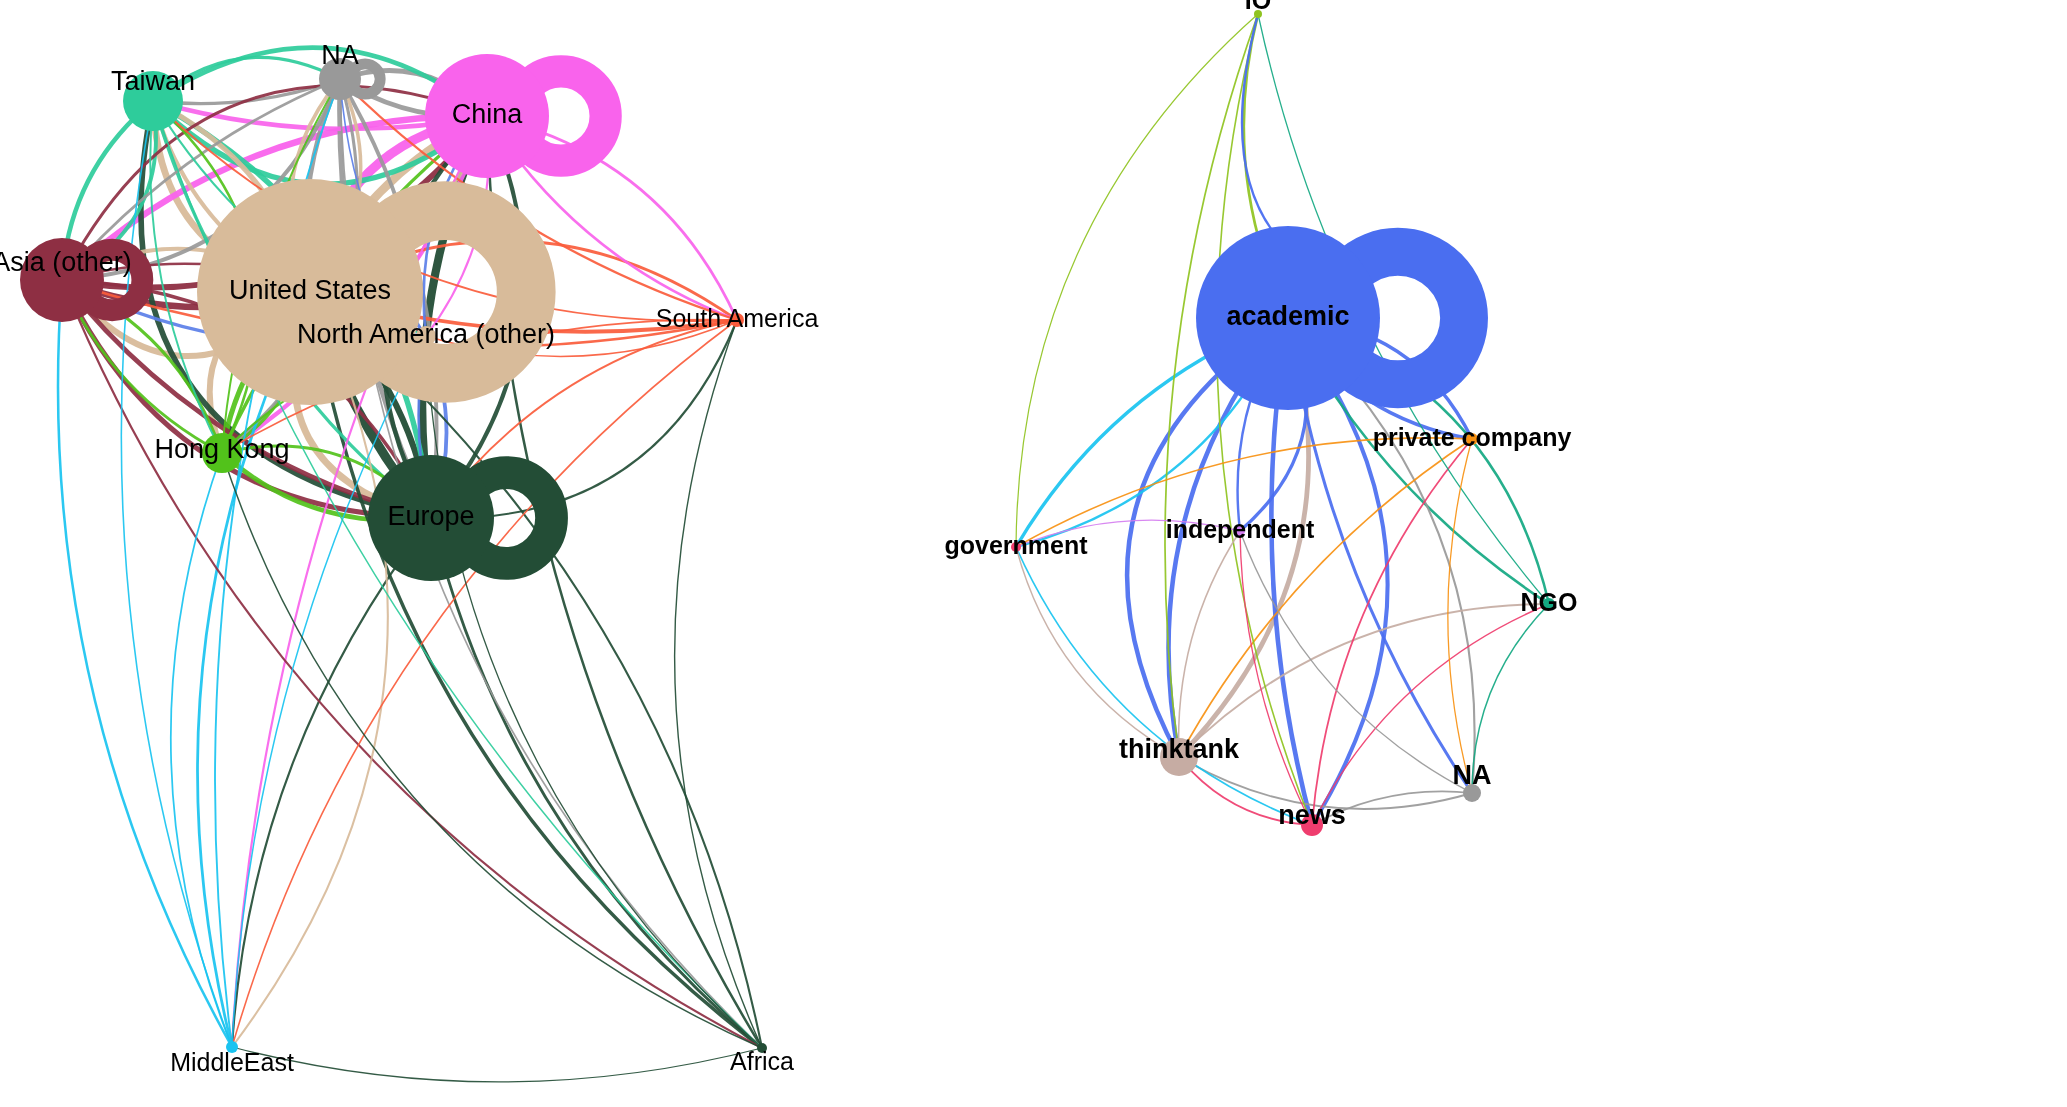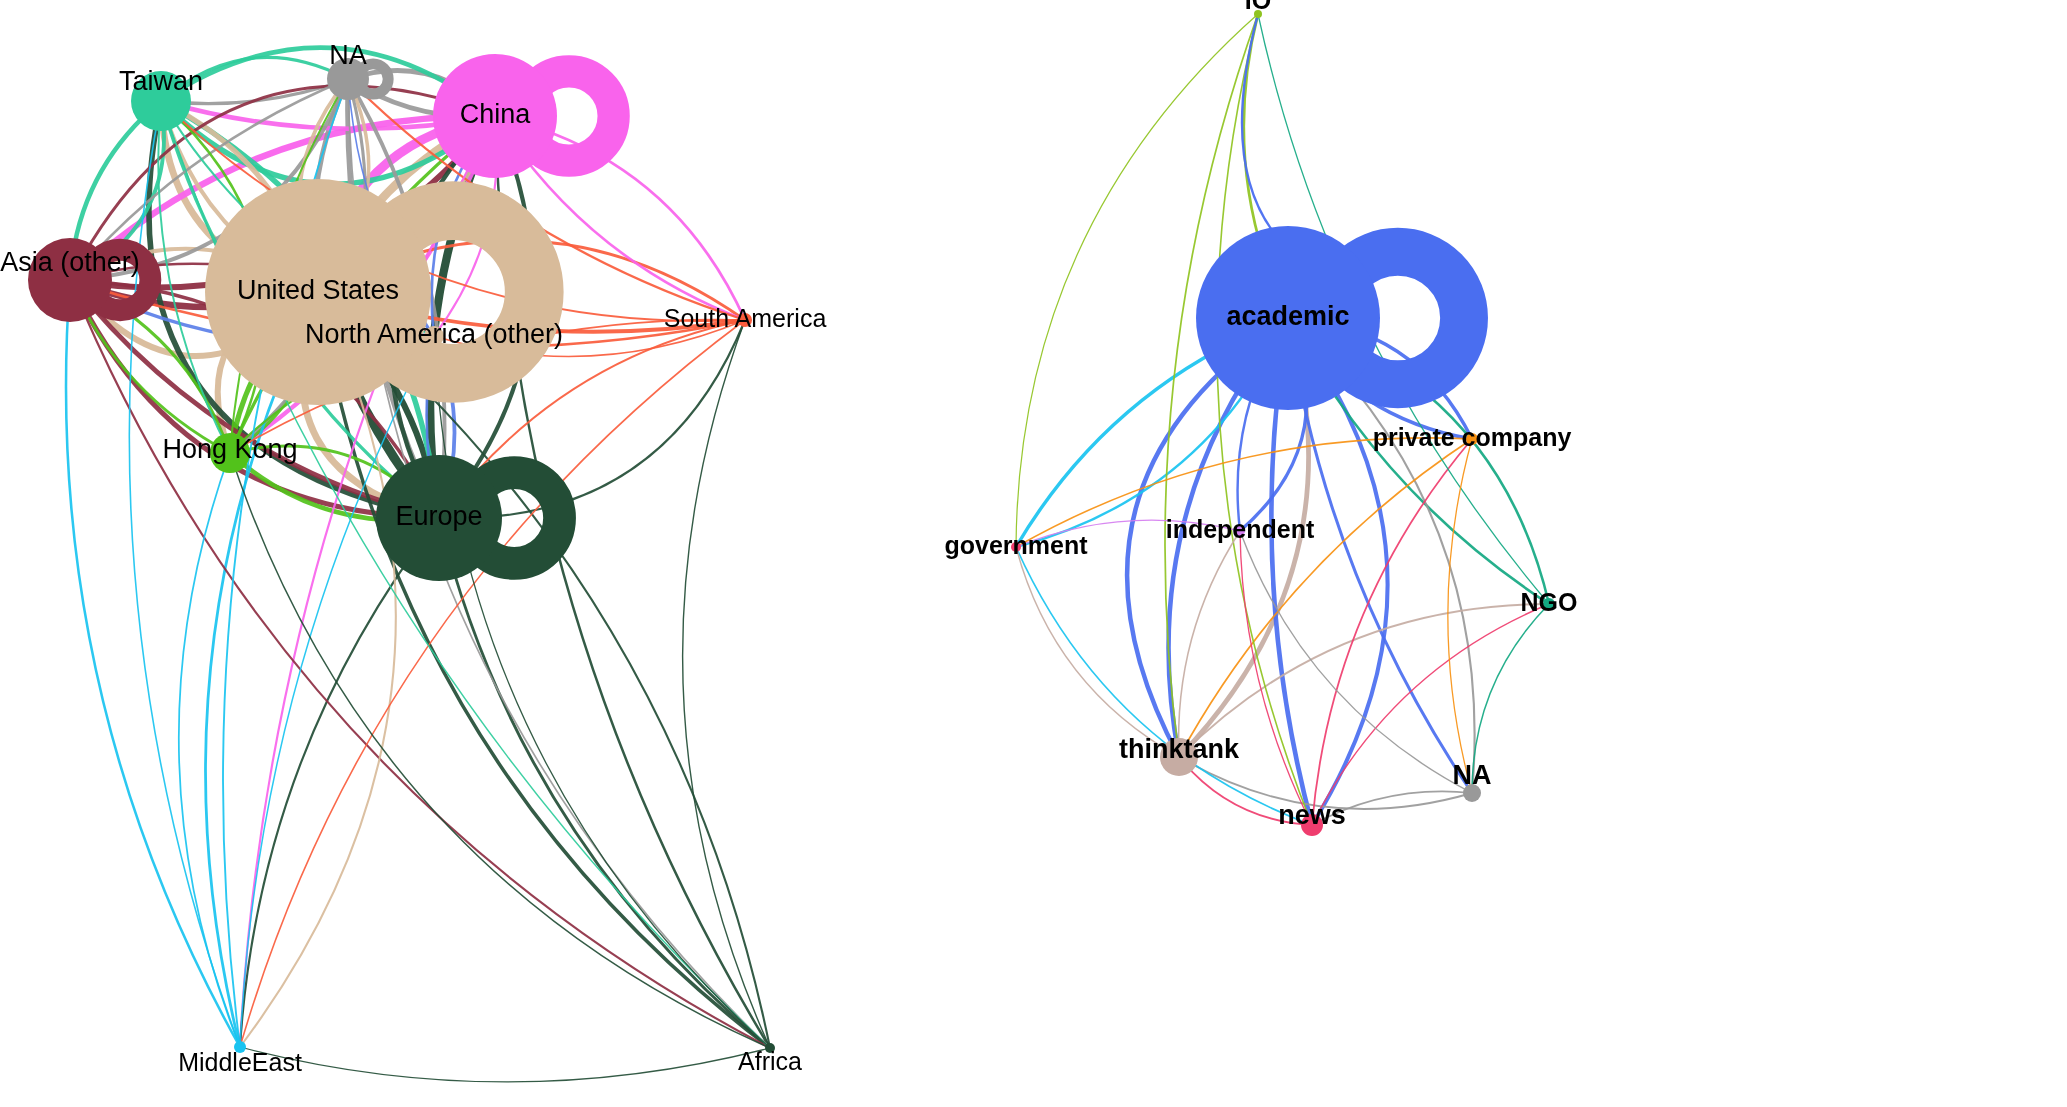--- a/index.html
+++ b/index.html
@@ -1,19 +1,19 @@
 <!DOCTYPE html>
 <html><head>
 <meta charset="utf-8">
 <style>
   html,body{margin:0;padding:0;background:#ffffff;}
   body{width:2067px;height:1107px;overflow:hidden;font-family:"Liberation Sans",sans-serif;}
   #stage{position:relative;width:2067px;height:1107px;background:#fff;}
   .graph{position:absolute;top:0;height:1107px;}
-  #graph-left{left:8px;width:1033px;}
+  #graph-left{left:0;width:1033px;}
   #graph-right{left:1081px;width:1034px;font-weight:bold;}
   svg{display:block;width:100%;height:100%;overflow:visible;}
   .node-label{font-family:"Liberation Sans",sans-serif;fill:#000;font-size:27px;dominant-baseline:middle;}
   .lbl-sm{font-size:25px;}
 </style>
 </head>
 <body>
 
 <div id="stage">
 

